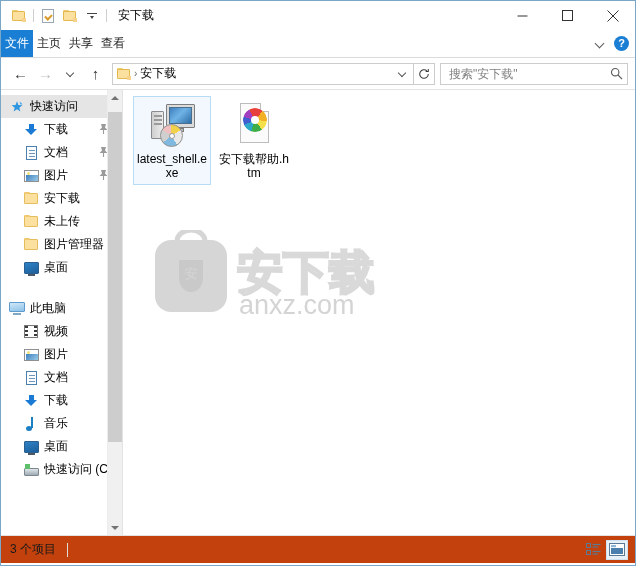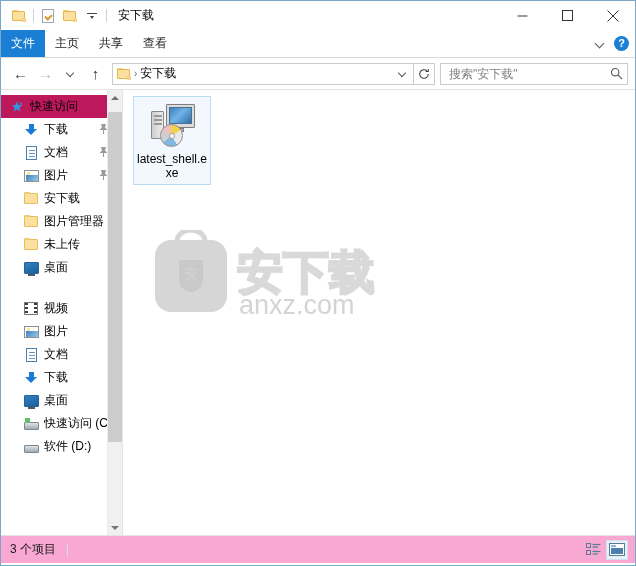--- a/index.html
+++ b/index.html
@@ -138,21 +138,21 @@
     height: 27px;
     display: flex;
     align-items: stretch;
     background: #ffffff;
     border-bottom: 1px solid #dbdbdb;
     position: relative;
   }
   .rtab {
     display: flex;
     align-items: center;
-    padding: 0 10px;
+    padding: 0 4px;
     font-size: 12px;
     color: #1a1a1a;
     white-space: nowrap;
   }
   .rtab.active {
     background: #1a7fd4;
     color: #ffffff;
   }
   #ribbon-right {
     position: absolute;
@@ -313,21 +313,21 @@
     height: 23px;
     display: flex;
     align-items: center;
     padding-left: 6px;
     font-size: 12px;
     color: #000000;
     white-space: nowrap;
     position: relative;
   }
   .nav-row.sel {
-    background: #be185d;
+    background: #e5e5e5;
   }
   .nav-row .ico {
     width: 16px;
     height: 16px;
     margin-right: 5px;
     flex: none;
     display: flex;
     align-items: center;
     justify-content: center;
     position: relative;
@@ -729,21 +729,21 @@
     border-radius: 50%;
     background: #ffffff;
   }
 
   
   #statusbar {
     height: 27px;
     border-top: 1px solid #e3e3e3;
     display: flex;
     align-items: center;
-    background: #f9a8d4;
+    background: #c2410c;
     position: relative;
     padding-left: 9px;
     text-align: center;
   }
   #item-count {
     font-size: 12px;
     color: #1a1a1a;
   }
   #status-sep {
     width: 1px;
@@ -938,42 +938,48 @@
           <span class="ico">
               <span class="i-folder"></span>
             </span>
           <span class="lbl">安下载</span>
         </div>
 
         <div class="nav-row indent1">
           <span class="ico">
               <span class="i-folder"></span>
             </span>
+          <span class="lbl">未上传</span>
+        </div>
+
+        <div class="nav-row indent1">
+          <span class="ico">
+              <span class="i-folder"></span>
+            </span>
           <span class="lbl">图片管理器</span>
         </div>
 
         <div class="nav-row indent1">
           <span class="ico">
-              <span class="i-folder"></span>
-            </span>
-          <span class="lbl">未上传</span>
-        </div>
-
-        <div class="nav-row indent1">
-          <span class="ico">
               <span class="i-desktop"></span>
             </span>
           <span class="lbl">桌面</span>
         </div>
 
         <div class="gap"></div>
 
 
         <div class="gap"></div>
 
+        <div class="nav-row indent0">
+          <span class="ico">
+              <span class="i-pc"></span>
+            </span>
+          <span class="lbl">此电脑</span>
+        </div>
 
         <div class="nav-row indent1">
           <span class="ico">
               <span class="i-video"></span>
             </span>
           <span class="lbl">视频</span>
         </div>
 
         <div class="nav-row indent1">
           <span class="ico">
@@ -989,41 +995,41 @@
           <span class="lbl">文档</span>
         </div>
 
         <div class="nav-row indent1">
           <span class="ico">
               <span class="i-download"></span>
             </span>
           <span class="lbl">下载</span>
         </div>
 
+        <div class="nav-row indent1">
+          <span class="ico">
+              <span class="i-music"></span>
+            </span>
+          <span class="lbl">音乐</span>
+        </div>
 
         <div class="nav-row indent1">
           <span class="ico">
               <span class="i-desktop"></span>
             </span>
           <span class="lbl">桌面</span>
         </div>
 
         <div class="nav-row indent1">
           <span class="ico">
               <span class="i-drive"></span>
             </span>
           <span class="lbl">快速访问 (C</span>
         </div>
 
-        <div class="nav-row indent1">
-          <span class="ico">
-              <span class="i-drive plain"></span>
-            </span>
-          <span class="lbl">软件 (D:)</span>
-        </div>
 
       </div>
 
       <div id="sb-track">
         <div id="sb-up">
             <span class="sb-arrow up"></span>
           </div>
         <div id="sb-thumb"></div>
         <div id="sb-dn">
             <span class="sb-arrow dn"></span>
@@ -1051,20 +1057,30 @@
             <div class="monitor"></div>
             <div class="screen"></div>
             <div class="neck"></div>
             <div class="tower"></div>
             <div class="cd"></div>
           </div>
           <div class="file-label">latest_shell.exe</div>
         </div>
 
 
+        <div class="file-item">
+          <div class="file-icon">
+            <div class="sheet">
+                <div class="corner"></div>
+              </div>
+            <div class="pinwheel"></div>
+            <div class="pinwheel-inner"></div>
+          </div>
+          <div class="file-label">安下载帮助.htm</div>
+        </div>
 
       </div>
     </div>
   </div>
 
   <div id="statusbar">
     <span id="item-count">3 个项目</span>
     <span id="status-sep"></span>
     <div id="view-btns">
       <div class="vbtn">

